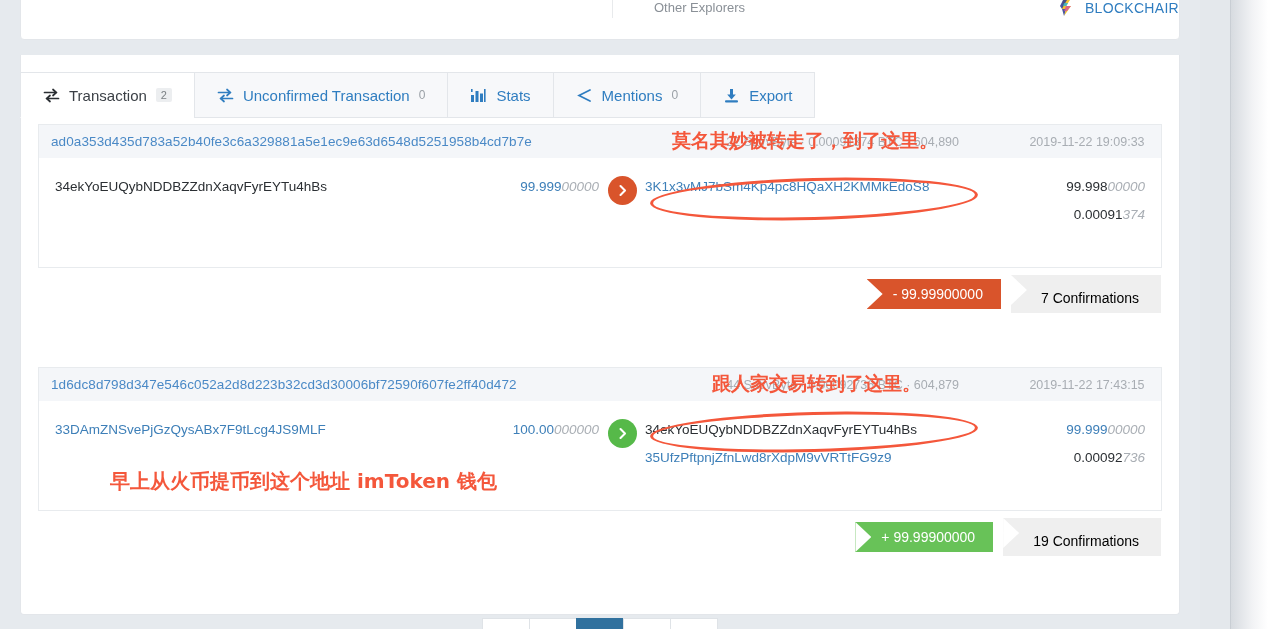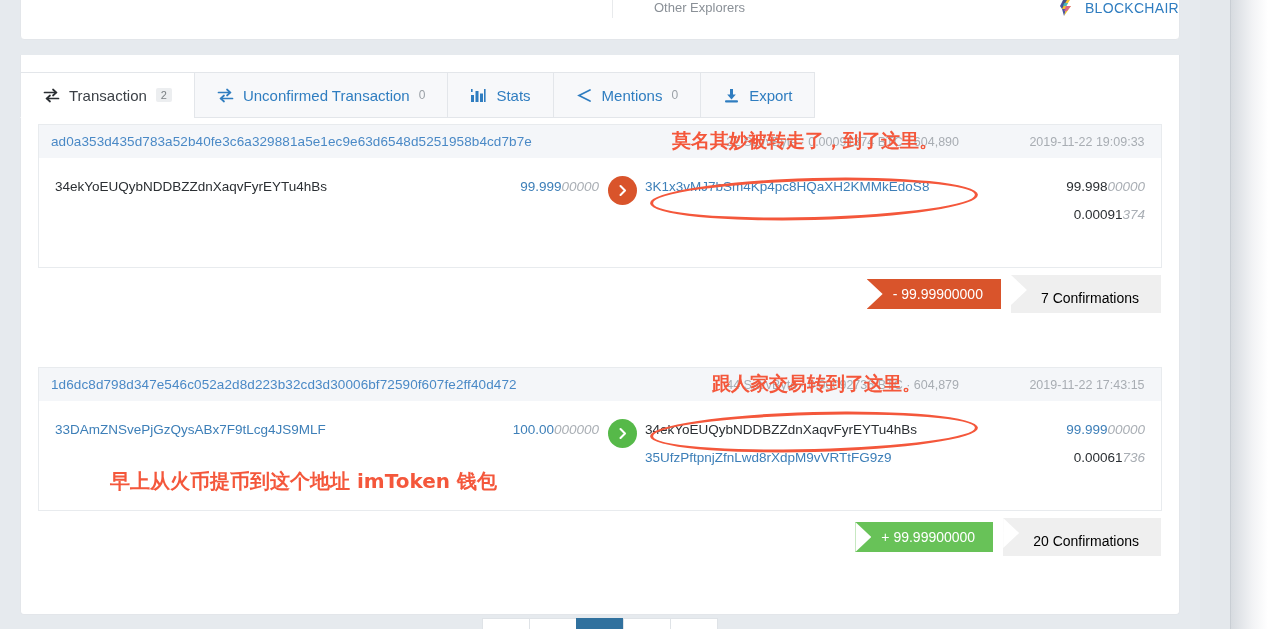--- a/index.html
+++ b/index.html
@@ -252,27 +252,27 @@
               </svg>
           </span>
         </div>
         <div class="col-out">
           <div class="row">
             <span class="addr black">34ekYoEUQybNDDBZZdnXaqvFyrEYTu4hBs</span>
             <span class="amt"><span class="lead">99.999</span><span class="tail">00000</span></span>
           </div>
           <div class="row">
             <span class="addr">35UfzPftpnjZfnLwd8rXdpM9vVRTtFG9z9</span>
-            <span class="amt"><span class="lead dark">0.00061</span><span class="tail">736</span></span>
+            <span class="amt"><span class="lead dark">0.00092</span><span class="tail">736</span></span>
           </div>
         </div>
       </div>
       <div class="badges">
         <div class="badge pos">+ 99.99900000</div>
-        <div class="badge conf">20 Confirmations</div>
+        <div class="badge conf">19 Confirmations</div>
       </div>
     </div>
   </div>
 
   <div class="anno anno-1">莫名其妙被转走了，到了这里。</div>
   <div class="anno anno-3">早上从火币提币到这个地址 imToken 钱包</div>
   <div class="anno anno-2">跟人家交易转到了这里。</div>
   <div class="ellipse el1"></div>
   <div class="ellipse el2"></div>
 

